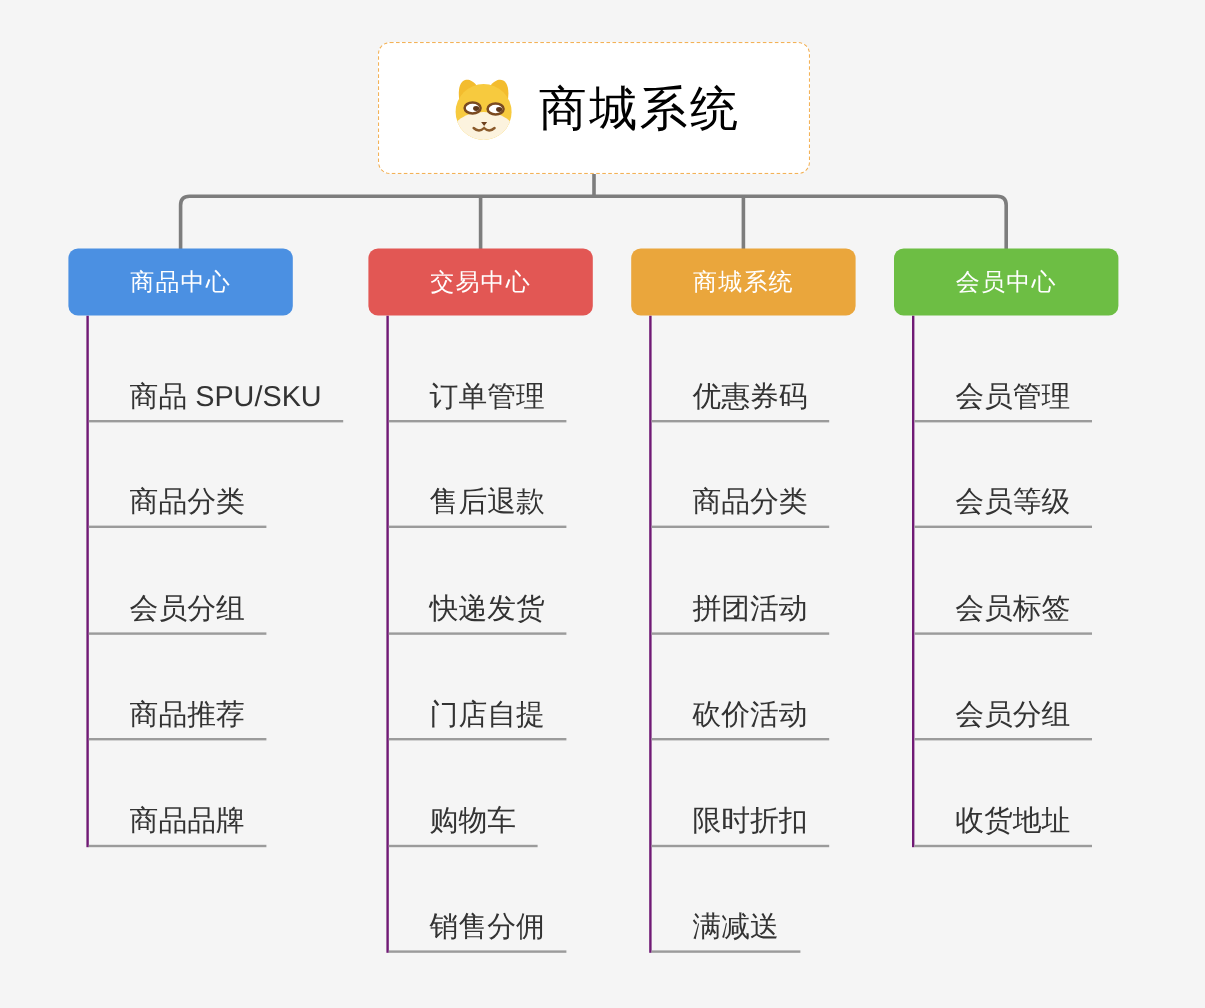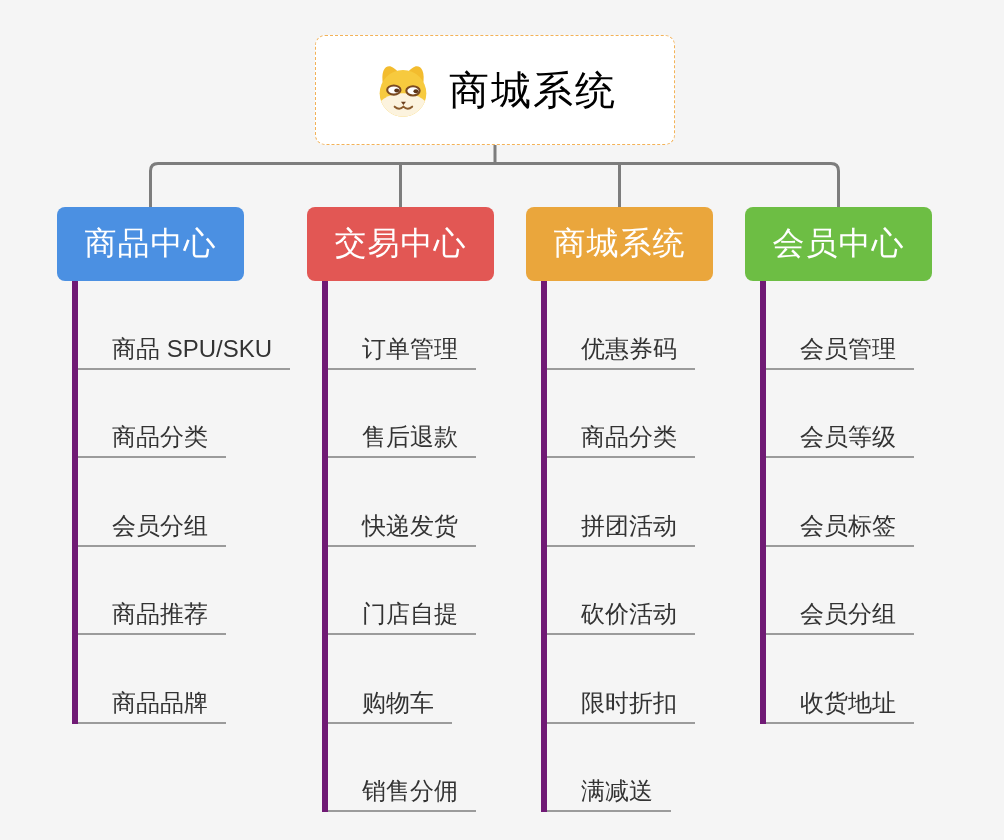--- a/index.html
+++ b/index.html
@@ -40,35 +40,35 @@
   .root-label{
     font-size:40px;
     color:#000000;
     font-weight:400;
     letter-spacing:2px;
     white-space:nowrap;
   }
   
   .branch{position:absolute;top:207px;width:250px;}
   .branch-box{
-    width:187px;height:74px;
+    width:187px;height:56px;
     box-sizing:border-box;
     border-radius:8px;
     display:flex;align-items:center;justify-content:center;
     color:#ffffff;
-    font-size:32px;
+    font-size:20px;
     letter-spacing:1px;
     white-space:nowrap;
     position:relative;
     z-index:2;
   }
   .branch-items{
     margin-left:15px;
     width:max-content;
-    border-left:6px solid #701a75;
+    border-left:2px solid #701a75;
   }
   .branch-item{
     height:88.5px;
     display:flex;
     align-items:flex-end;
   }
   .branch-item > span{
     display:inline-block;
     font-size:24px;
     color:#333333;

